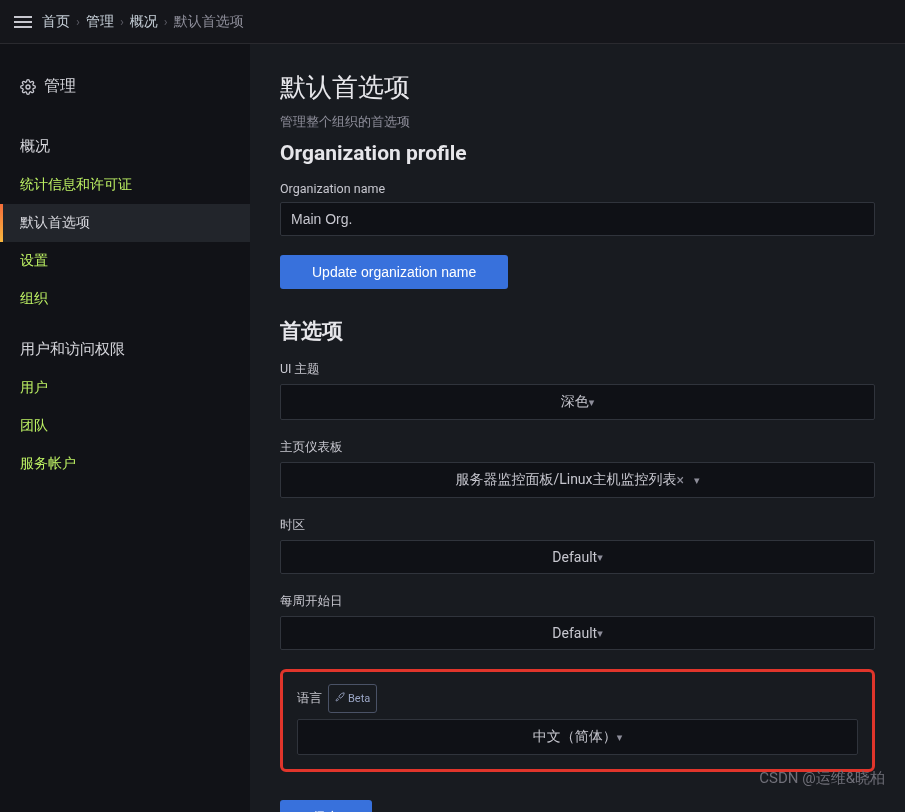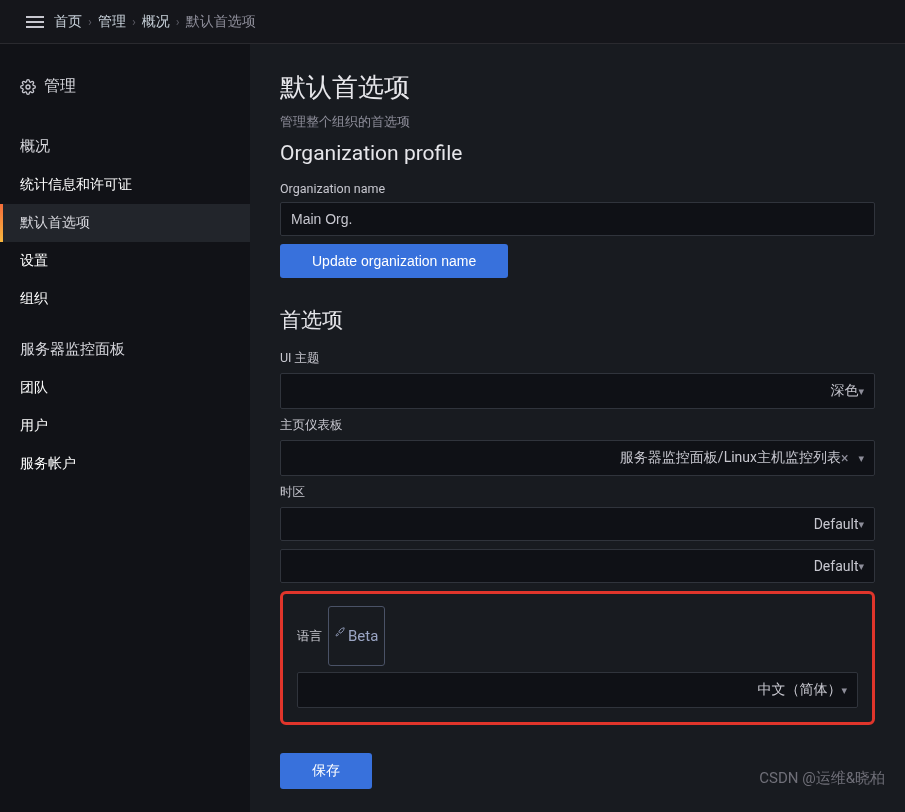--- a/index.html
+++ b/index.html
@@ -8,21 +8,21 @@
   background: #111217;
   color: #ccccdc;
   width: 905px;
   height: 812px;
   overflow: hidden;
 }
 .topbar {
   display: flex;
   align-items: center;
   height: 44px;
-  padding: 0 26px;
+  padding: 0 14px;
   border-bottom: 1px solid #2a2a2f;
   background: #15161b;
   gap: 10px;
 }
 .hamburger {
   display: flex;
   flex-direction: column;
   gap: 3px;
   cursor: pointer;
 }
@@ -61,21 +61,21 @@
 .nav-group { margin-top: 14px; }
 .nav-title {
   padding: 8px 20px 10px 20px;
   color: #d8d8de;
   font-size: 15px;
   font-weight: 500;
 }
 .nav-item {
   padding: 10px 20px;
   font-size: 14px;
-  color: #ffffff;
+  color: #bef264;
   cursor: pointer;
 }
 .nav-item.active {
   background: #22252b;
   color: #d8d8de;
   position: relative;
 }
 .nav-item.active::before {
   content: "";
   position: absolute;
@@ -85,34 +85,34 @@
 }
 .main {
   flex: 1;
   background: #181b20;
   padding: 26px 30px;
   overflow-y: auto;
   position: relative;
 }
 h1.page-title { font-size: 26px; font-weight: 500; color: #e6e6ea; margin-bottom: 8px; }
 .page-sub { font-size: 13px; color: #8e8e9a; }
-h2.section { font-size: 21px; color: #e6e6ea; font-weight: 400; margin: 10px 0 16px; }
-.field { margin-bottom: 8px; }
+h2.section { font-size: 21px; color: #e6e6ea; font-weight: 700; margin: 10px 0 16px; }
+.field { margin-bottom: 19px; }
 .field-label { font-size: 12.5px; color: #c7c7cf; margin-bottom: 6px; display: flex; align-items: center; gap: 6px; }
 .input, .select {
   width: 100%;
   background: #0f1116;
   border: 1px solid #30343c;
   color: #c7c7cf;
   padding: 8px 10px;
   font-size: 14px;
   border-radius: 2px;
   display: flex;
   align-items: center;
-  justify-content: flex-end;
+  justify-content: center;
 }
 .input input {
   background: transparent;
   border: none;
   outline: none;
   color: #c7c7cf;
   font-size: 14px;
   width: 100%;
 }
 .select .right-icons { display: flex; align-items: center; gap: 10px; color: #8e8e9a; }
@@ -121,22 +121,22 @@
 .btn {
   background: #3871dc;
   color: #fff;
   border: none;
   padding: 9px 32px;
   font-size: 14px;
   border-radius: 3px;
   cursor: pointer;
 }
 .badge {
-  font-size: 15px;
-  padding: 20px 6px;
+  font-size: 11px;
+  padding: 7px 6px;
   border: 1px solid #4a5266;
   border-radius: 3px;
   color: #9aa5c4;
   display: inline-flex;
   align-items: flex-start;
   gap: 3px;
 }
 .badge svg { width: 10px; height: 10px; }
 .highlight-box {
   border: 3px solid #e0352b;
@@ -186,23 +186,23 @@
     <div class="nav-group">
       <div class="nav-title">概况</div>
       <div class="nav-item">统计信息和许可证</div>
       <div class="nav-item active">默认首选项</div>
       <div class="nav-item">设置</div>
       <div class="nav-item">组织</div>
     </div>
 
 
     <div class="nav-group">
-      <div class="nav-title">服务器监控面板</div>
+      <div class="nav-title">用户和访问权限</div>
+      <div class="nav-item">用户</div>
       <div class="nav-item">团队</div>
-      <div class="nav-item">用户</div>
       <div class="nav-item">服务帐户</div>
     </div>
   </aside>
 
   <main class="main">
     <h1 class="page-title">默认首选项</h1>
     <div class="page-sub">管理整个组织的首选项</div>
 
     <h2 class="section">Organization profile</h2>
 
@@ -242,20 +242,21 @@
       <div class="field-label">时区</div>
       <div class="select">
         <span>Default</span>
         <span class="right-icons">
             <span class="chev">▾</span>
           </span>
       </div>
     </div>
 
     <div class="field">
+      <div class="field-label">每周开始日</div>
       <div class="select">
         <span>Default</span>
         <span class="right-icons">
             <span class="chev">▾</span>
           </span>
       </div>
     </div>
 
     <div class="highlight-box">
       <div class="field" style="margin-bottom:0">

